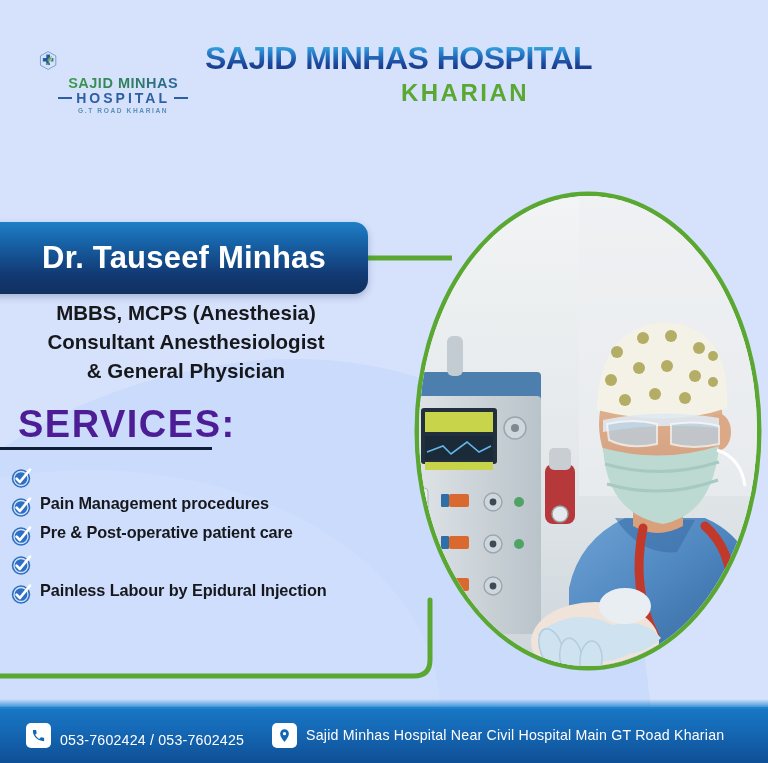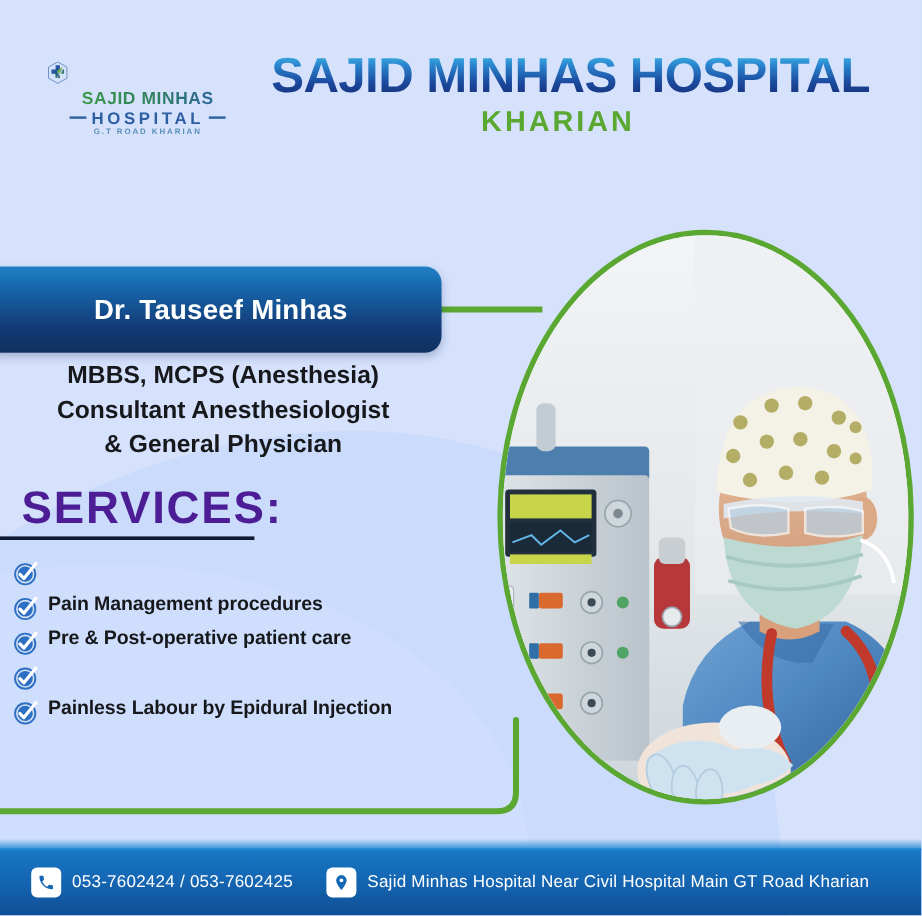--- a/index.html
+++ b/index.html
@@ -53,43 +53,43 @@
     color:#2d5fa2; margin-top:0;
     display:flex; align-items:center; justify-content:flex-end; gap:4px;
   }
   .logo-sub .dash { display:block; width:14px; height:1.6px; background:#2d5fa2; }
   .logo-tag {
     font-size:6.6px; font-weight:bold; letter-spacing:1.6px;
     color:#5a8fb8; margin-top:3px;
   }
   .title-block { position:absolute; left:205px; top:42px; width:520px; }
   .main-title {
-    font-size:41px; font-weight:bold; letter-spacing:-.5px;
-    text-align:right; line-height:1.05;
+    font-size:32px; font-weight:bold; letter-spacing:-.5px;
+    text-align:left; line-height:1.05;
     background:linear-gradient(180deg,#43c8e8 0%,#2a86cf 28%,#1b4a9e 62%,#16276e 100%);
     -webkit-background-clip:text; background-clip:text; color:transparent;
     white-space:nowrap;
   }
   .sub-title {
     font-size:24px; font-weight:bold; letter-spacing:2.5px;
     text-align:center; color:#5aa832; margin-top:3px;
   }
   
   .frame-svg { position:absolute; left:0; top:0; width:768px; height:763px; pointer-events:none; }
   
   .name-banner {
     position:absolute; left:-14px; top:222px;
     width:382px; height:72px;
     border-radius:14px;
     background:linear-gradient(180deg,#1f7fc4 0%,#1763a8 28%,#123a74 72%,#10305f 100%);
     display:flex; align-items:center; justify-content:center;
     box-shadow:0 3px 7px rgba(16,40,90,.25);
   }
   .name-banner span {
-    color:#fff; font-size:23px; font-weight:bold; letter-spacing:.2px;
+    color:#fff; font-size:31px; font-weight:bold; letter-spacing:.2px;
     padding-left:14px;
   }
   
   .creds {
     position:absolute; left:0; top:298px; width:372px;
     text-align:center; color:#16181c;
     font-size:20.5px; font-weight:bold; line-height:1.42;
   }
   
   .services-head {
@@ -127,21 +127,21 @@
     content:""; position:absolute; left:0; top:-8px; width:768px; height:10px;
     background:linear-gradient(180deg,rgba(24,120,196,0) 0%,#1d84cf 100%);
   }
   .f-icon {
     width:25px; height:25px; background:#fff; border-radius:5px;
     display:flex; align-items:center; justify-content:center; flex:0 0 auto;
   }
   .f-icon svg { width:15px; height:15px; fill:#1266b4; }
   .f-text { color:#fff; font-size:14.2px; letter-spacing:.2px; white-space:nowrap; }
   .f-group { display:flex; align-items:center; gap:9px; }
-  .f-phone { margin-left:26px; }
+  .f-phone { margin-left:26px;align-items:flex-end; }
   .f-addr { margin-left:28px; }
 </style>
 </head>
 <body>
 
 <div id="poster">
 
   <div class="wave-a"></div>
   <div class="wave-b"></div>
 

